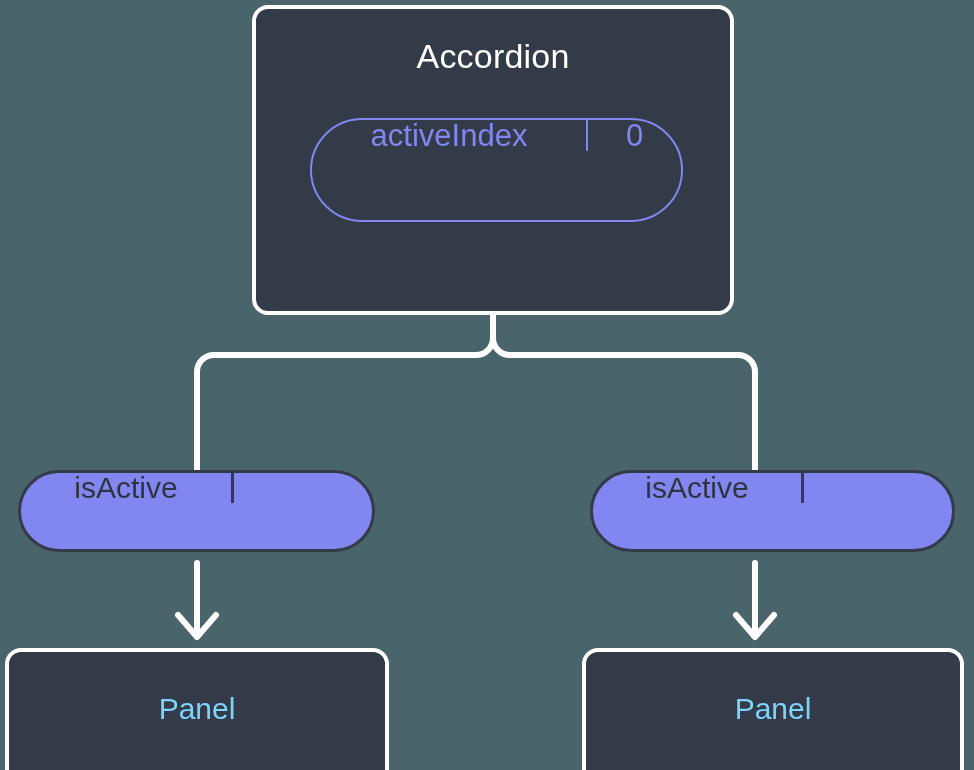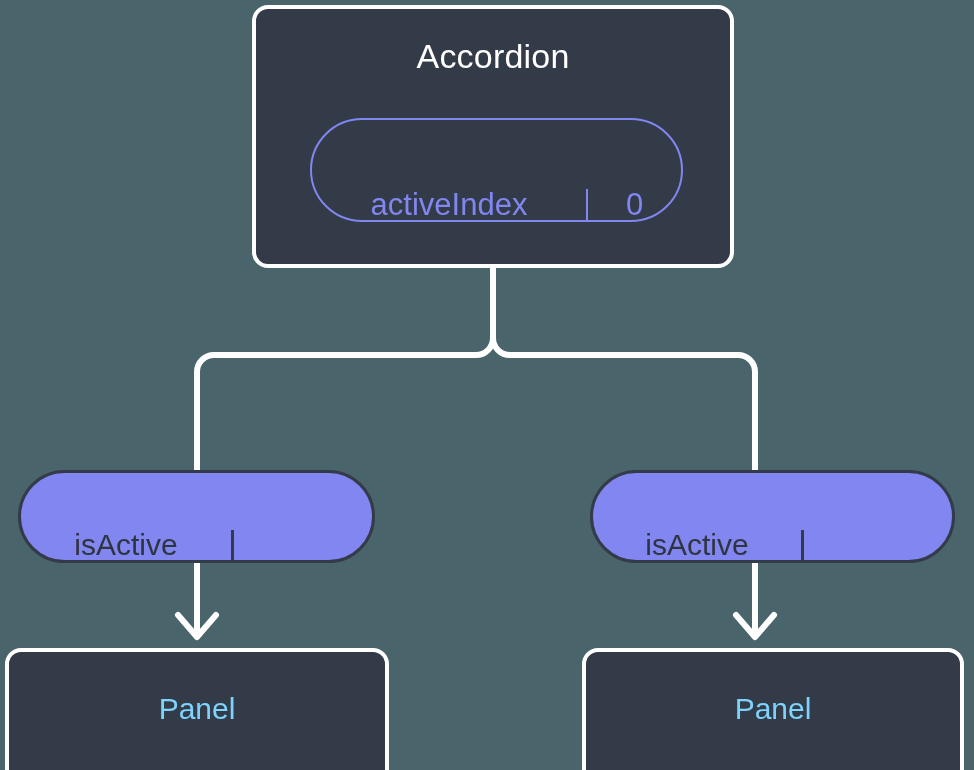--- a/index.html
+++ b/index.html
@@ -36,21 +36,21 @@
     border: 4px solid #ffffff;
     border-radius: 16px;
     display: flex;
     flex-direction: column;
     align-items: center;
   }
   #accordion-box {
     left: 252px;
     top: 5px;
     width: 482px;
-    height: 263px;
+    height: 310px;
     justify-content: flex-start;
     padding-top: 30px;
   }
   .node-title {
     color: #ffffff;
     font-size: 34px;
     font-weight: 400;
     letter-spacing: 0.2px;
     line-height: 1;
   }
@@ -76,21 +76,21 @@
     font-size: 30px;
     font-weight: 400;
     line-height: 1;
   }
 
   
   .pill {
     position: absolute;
     box-sizing: border-box;
     display: flex;
-    align-items: flex-end;
+    align-items: flex-start;
     border-radius: 999px;
     overflow: hidden;
   }
   .pill .pill-key,
   .pill .pill-val {
     display: flex;
     align-items: center;
     justify-content: center;
     line-height: 1;
     white-space: nowrap;
@@ -113,21 +113,21 @@
   }
   #activeindex-pill .pill-val {
     flex: 1;
     color: #8186f0;
     font-size: 31px;
   }
 
   
   .pill-filled {
     top: 470px;
-    height: 93px;
+    height: 82px;
     background: #8186f0;
     border: 3px solid #343b48;
   }
   .pill-filled .pill-key,
   .pill-filled .pill-val {
     color: #2f3540;
     font-size: 30px;
   }
   .pill-filled .pill-key { border-right: 3px solid #343b48; }
 

